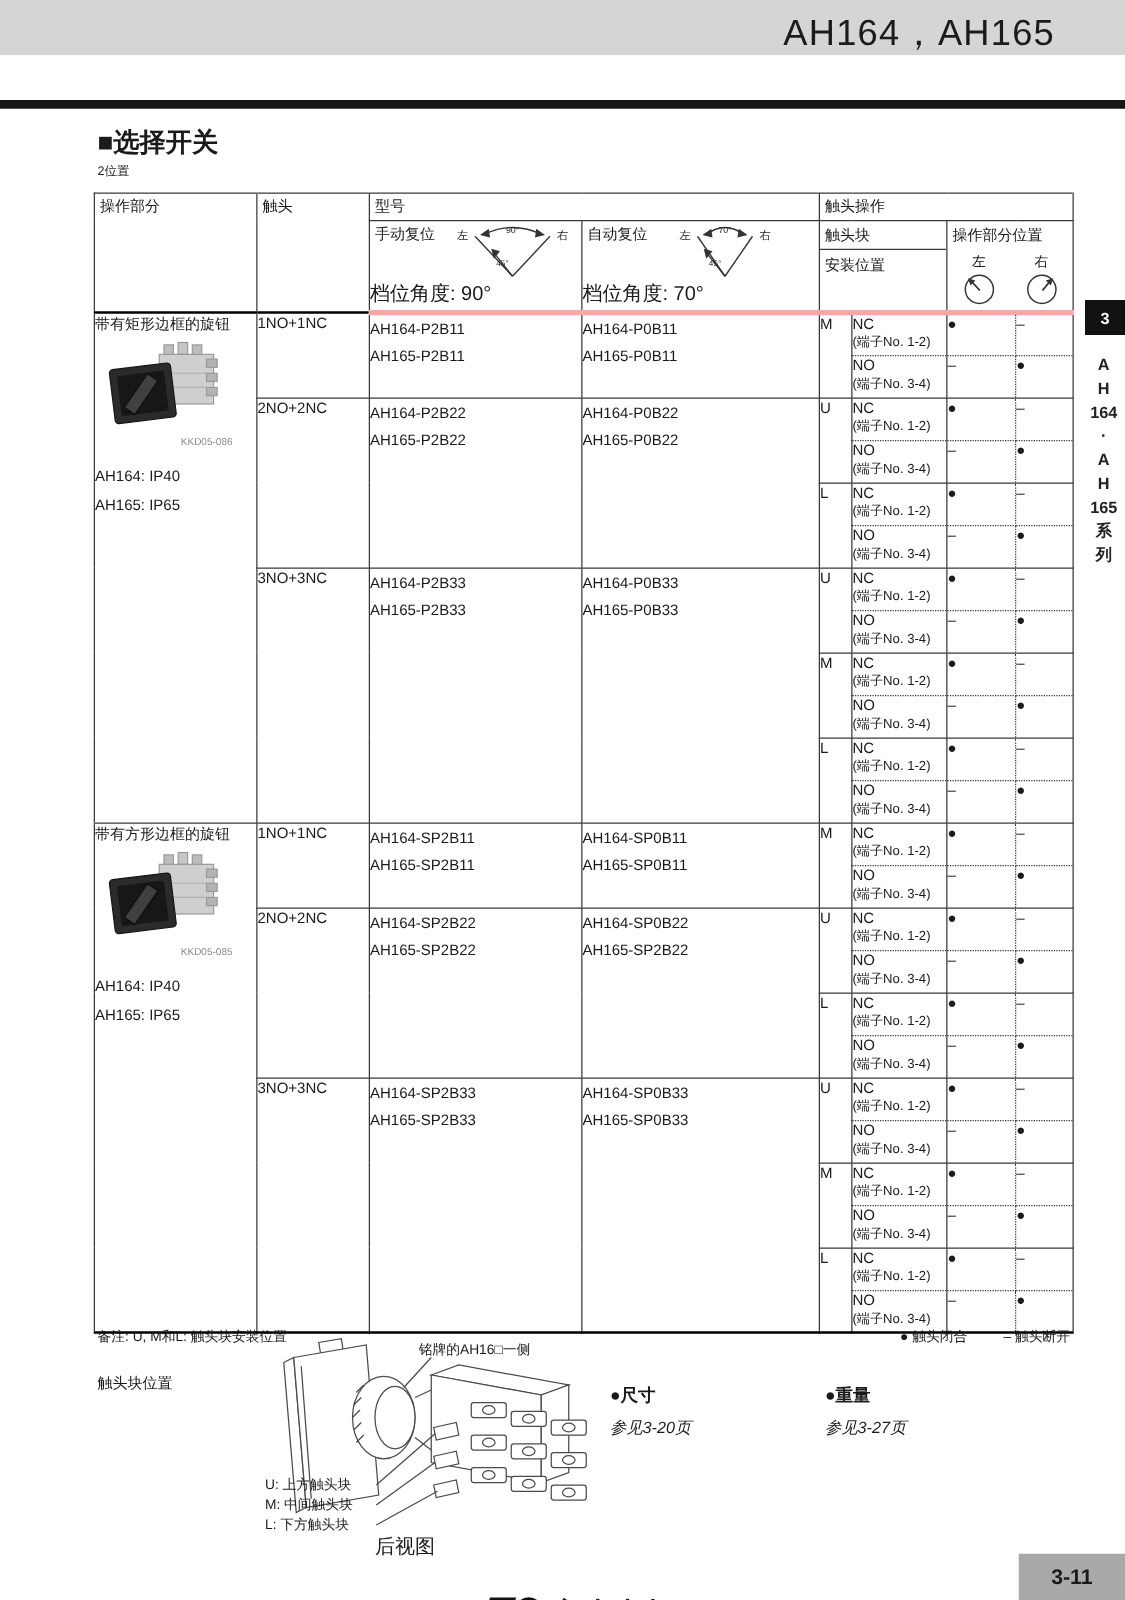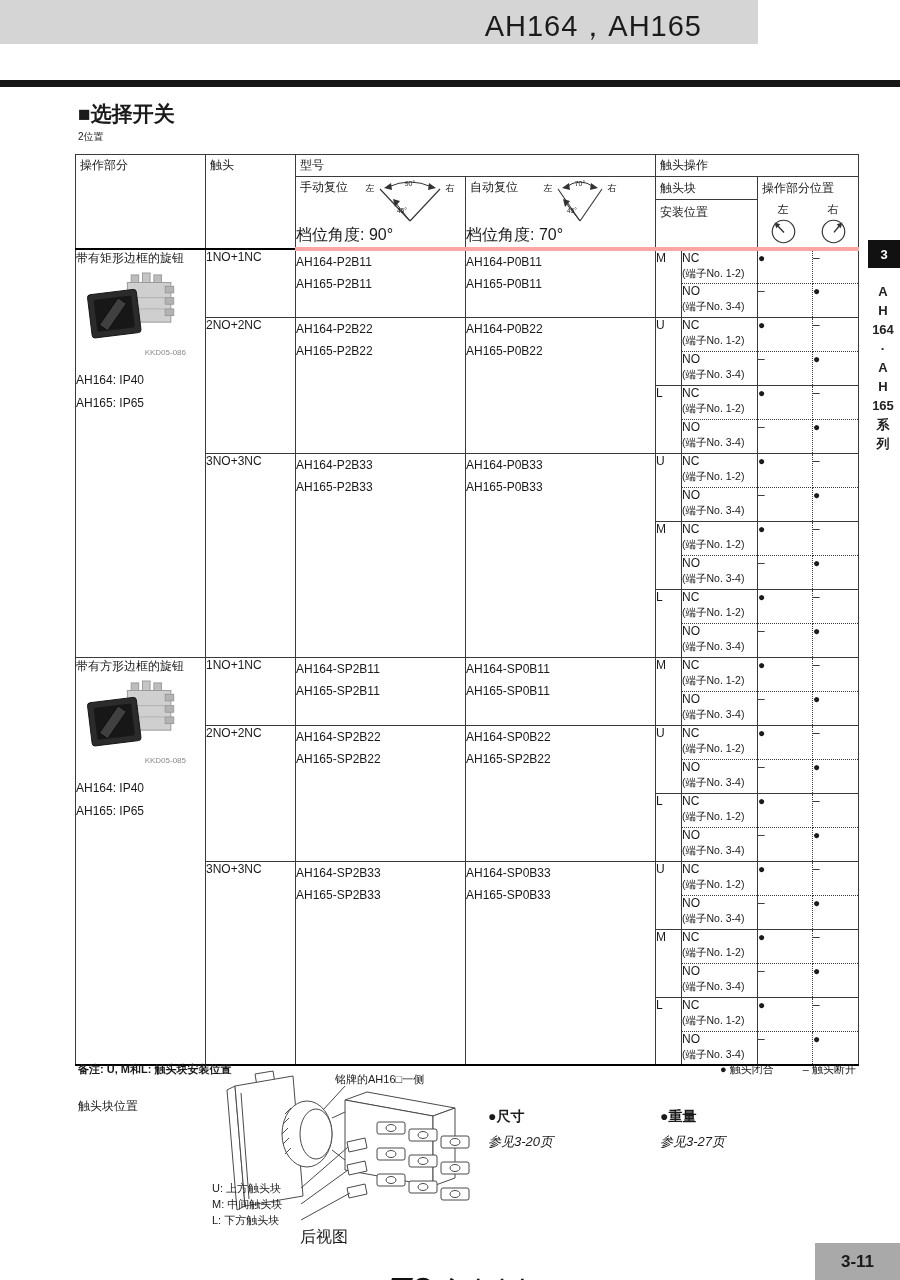--- a/index.html
+++ b/index.html
@@ -2,21 +2,21 @@
 <html><head>
 <meta charset="utf-8">
 <style>
   * { margin:0; padding:0; box-sizing:border-box; }
   html,body { background:#fff; }
   body {
     width:900px; height:1280px; position:relative; overflow:hidden;
     font-family:"Liberation Sans","DejaVu Sans",sans-serif; color:#1a1a1a;
   }
   
-  .header-band { position:absolute; left:0; top:0; width:758px; height:44px; background:#d5d5d5; }
+  .header-band { position:absolute; left:0; top:0; width:900px; height:44px; background:#d5d5d5; }
   .header-title { position:absolute; right:56px; top:7px; font-size:29px; font-weight:500; letter-spacing:1px; color:#1b1b1b; }
   .black-bar { position:absolute; left:0; top:80px; width:900px; height:7px; background:#171717; }
   .section-title { position:absolute; left:78px; top:100px; font-size:21px; font-weight:bold; }
   .subsection-title { position:absolute; left:78px; top:130px; font-size:10px; font-weight:normal; }
 
   
   .side-tab { position:absolute; left:868px; top:240px; width:32px; height:28px; background:#111; color:#fff;
               font-size:13px; font-weight:bold; display:flex; align-items:center; justify-content:center; }
   .side-series { position:absolute; left:862px; top:282px; width:42px; display:flex; flex-direction:column; align-items:center; }
   .side-series div { font-size:13px; font-weight:bold; line-height:19px; color:#222; }
@@ -55,21 +55,21 @@
   .contacts-cell { padding:4px; }
   .model-cell { padding:4px 6px; font-weight:bold; font-size:12.5px; line-height:22px; }
   .pos-cell { text-align:center; vertical-align:middle; }
   .label-cell { text-align:center; vertical-align:middle; font-size:11px; line-height:15px; padding:2px 0; }
   .label-cell .terminal { font-size:10.5px; }
   .dot-cell { text-align:center; vertical-align:middle; font-size:12px; }
   .dot-b { border-bottom-style:dotted !important; }
   .dot-r { border-right-style:dotted !important; }
 
   
-  .foot-note { position:absolute; left:78px; top:1062px; font-size:11px;font-weight:bold; }
+  .foot-note { position:absolute; left:78px; top:1062px; font-size:11px; }
   .foot-legend { position:absolute; right:44px; top:1062px; font-size:11px; }
   .foot-legend span { margin-left:26px; }
   .block-pos-label { position:absolute; left:78px; top:1098px; font-size:12px; font-weight:normal; }
   .rear-diagram { position:absolute; left:195px; top:1068px; }
   .nameplate-label { position:absolute; left:335px; top:1072px; font-size:11px; }
   .uml-labels { position:absolute; left:212px; top:1180px; font-size:11px; line-height:16px; }
   .rearview-label { position:absolute; left:300px; top:1227px; font-size:16px; }
   .dim-block { position:absolute; left:488px; top:1108px; }
   .wt-block { position:absolute; left:660px; top:1108px; }
   .ref-title { font-size:14px; font-weight:bold; }

